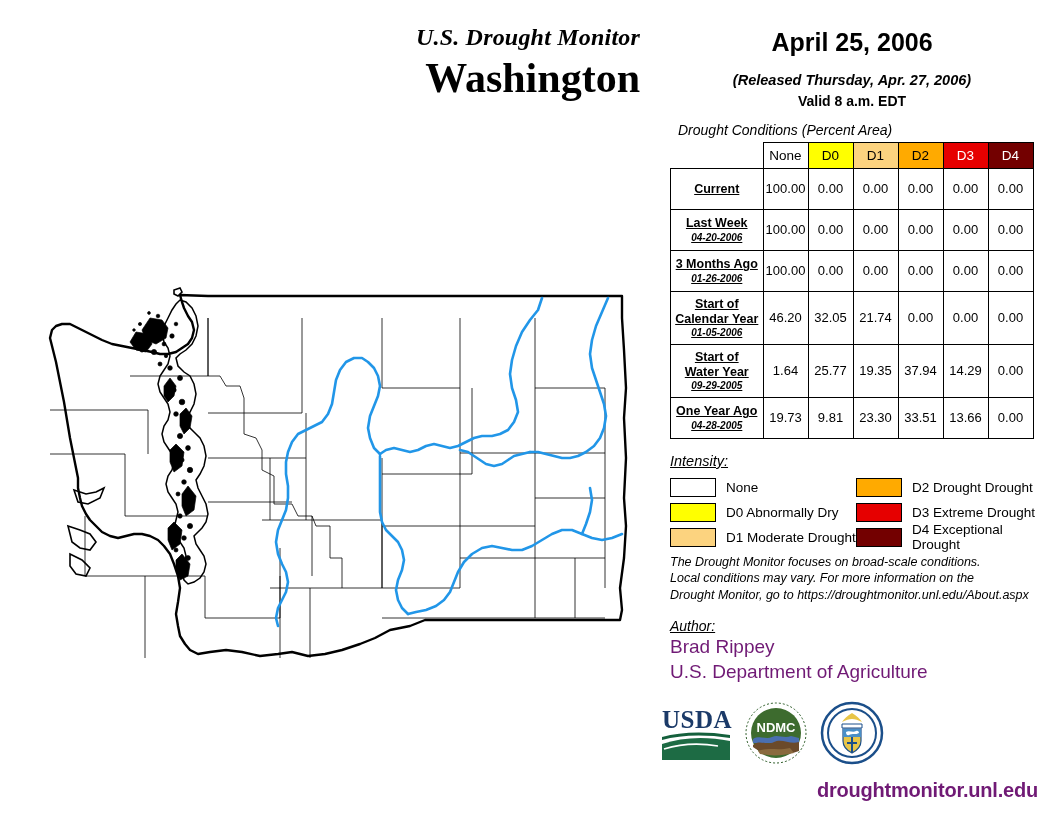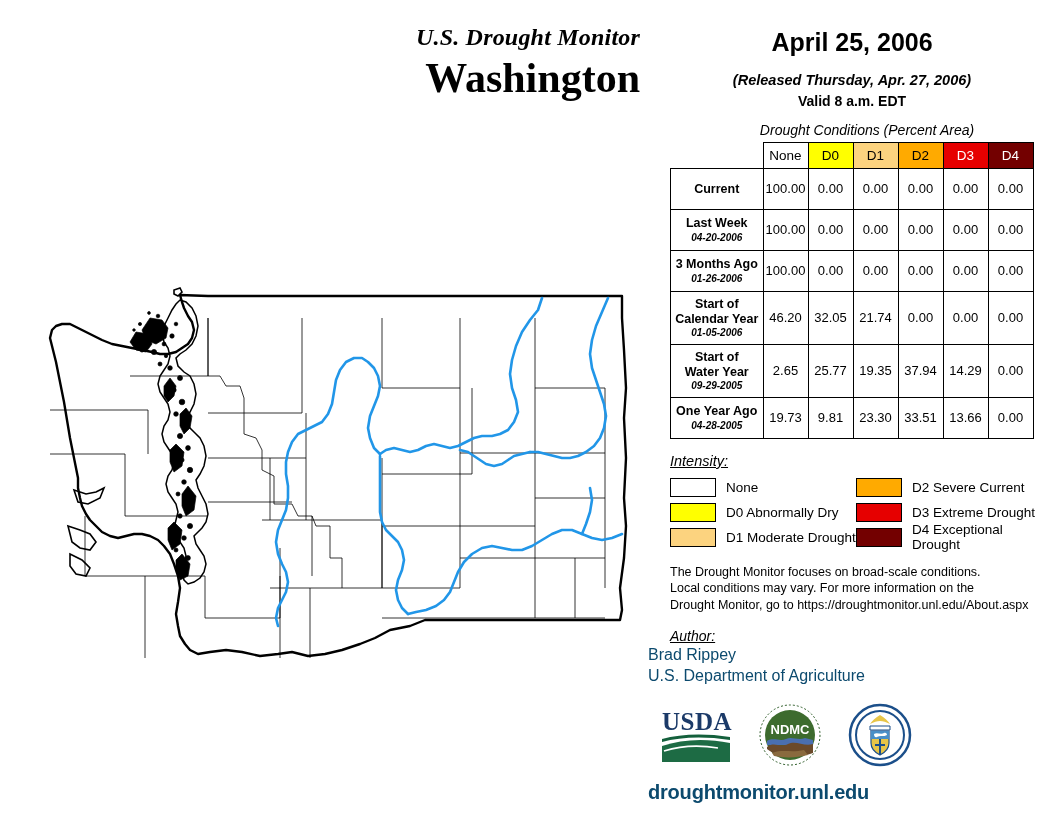--- a/index.html
+++ b/index.html
@@ -74,21 +74,21 @@
     margin-top: 15px;
   }
   #dm-valid {
     font-size: 14px;
     font-weight: bold;
     color: #000;
     margin-top: 5px;
   }
 
   #table-caption {
-    text-align: center;
+    text-align: left;
     font-size: 14px;
     font-style: italic;
     color: #000;
     margin-top: 13px;
     margin-bottom: 4px;
     padding-left: 30px;
   }
 
   
   #cond-table {
@@ -115,20 +115,21 @@
     font-weight: normal;
     width: 44px;
   }
   #cond-table thead th.hdr-none { background:#ffffff; color:#000; }
   #cond-table tbody td.rowlabel {
     text-align: center;
     font-weight: bold;
     font-size: 12.5px;
     line-height: 1.15;
     padding: 3px 2px;
+    text-decoration: underline;
   }
   #cond-table tbody td.rowlabel .sub {
     display: block;
     font-size: 10px;
     font-weight: bold;
     font-style: italic;
     margin-top: 1px;
   }
   #cond-table tbody td.val {
     font-size: 13px;
@@ -164,55 +165,57 @@
     height: 17px;
     border: 1px solid #000;
     margin-right: 10px;
     flex: none;
   }
   .legend-label { font-size: 13.5px; color: #000; }
 
   
   #disclaimer {
     margin-left: 22px;
-    margin-top: 14px;
+    margin-top: 4px;
     font-size: 12.5px;
+    font-style: italic;
     color: #000;
     line-height: 1.33;
   }
   #author-head {
     margin-left: 22px;
     margin-top: 14px;
     font-size: 14px;
     font-style: italic;
     text-decoration: underline;
     color: #000;
   }
   .author-line {
-    font-size: 16px;
-    color: #0c4a6e;
+    margin-left: 22px;
+    font-size: 19px;
+    color: #701a75;
     line-height: 1.35;
   }
 
   
   #logos {
     margin-top: 16px;
     margin-left: 12px;
     display: flex;
     align-items: center;
-    gap: 26px;
+    gap: 12px;
   }
   .logo { flex: none; }
   #site-url {
-    text-align: left;
+    text-align: right;
     margin-top: 10px;
     padding-right: 18px;
     font-size: 20px;
     font-weight: bold;
-    color: #0c4a6e;
+    color: #701a75;
     letter-spacing: -0.2px;
   }
 </style>
 </head>
 <body>
 
 <div id="title-block">
   <div id="dm-title">U.S. Drought Monitor</div>
   <div id="state-title">Washington</div>
 </div>
@@ -458,21 +461,21 @@
           <td class="val">0.00</td>
           <td class="val">0.00</td>
         </tr>
 
         <tr class="tall">
           <td class="rowlabel">
             <span>Start of</span><br>
             <span>Water Year</span>
             <span class="sub">09-29-2005</span>
           </td>
-          <td class="val">2.65</td>
+          <td class="val">1.64</td>
           <td class="val">25.77</td>
           <td class="val">19.35</td>
           <td class="val">37.94</td>
           <td class="val">14.29</td>
           <td class="val">0.00</td>
         </tr>
 
         <tr>
           <td class="rowlabel">
             <span>One Year Ago</span>
@@ -490,21 +493,21 @@
   </div>
 
   <div id="intensity-head">Intensity:</div>
   <div id="legend">
     <div class="legend-item">
       <span class="legend-swatch" style="background:#ffffff;"></span>
       <span class="legend-label">None</span>
     </div>
     <div class="legend-item">
       <span class="legend-swatch" style="background:#ffaa00;"></span>
-      <span class="legend-label">D2 Severe Current</span>
+      <span class="legend-label">D2 Drought Drought</span>
     </div>
     <div class="legend-item">
       <span class="legend-swatch" style="background:#ffff00;"></span>
       <span class="legend-label">D0 Abnormally Dry</span>
     </div>
     <div class="legend-item">
       <span class="legend-swatch" style="background:#e60000;"></span>
       <span class="legend-label">D3 Extreme Drought</span>
     </div>
     <div class="legend-item">

